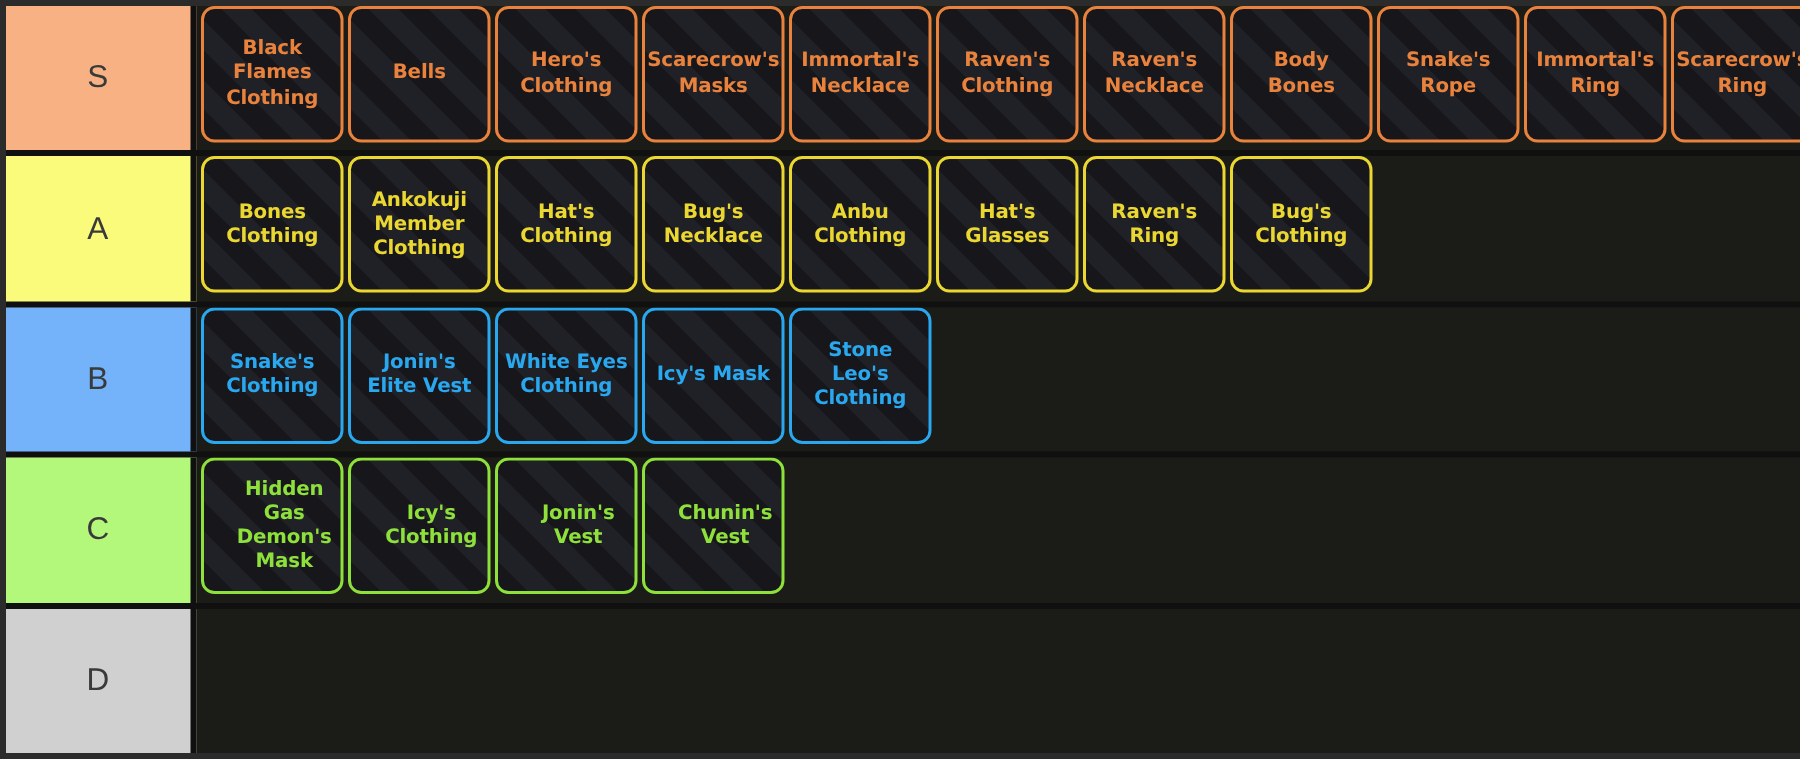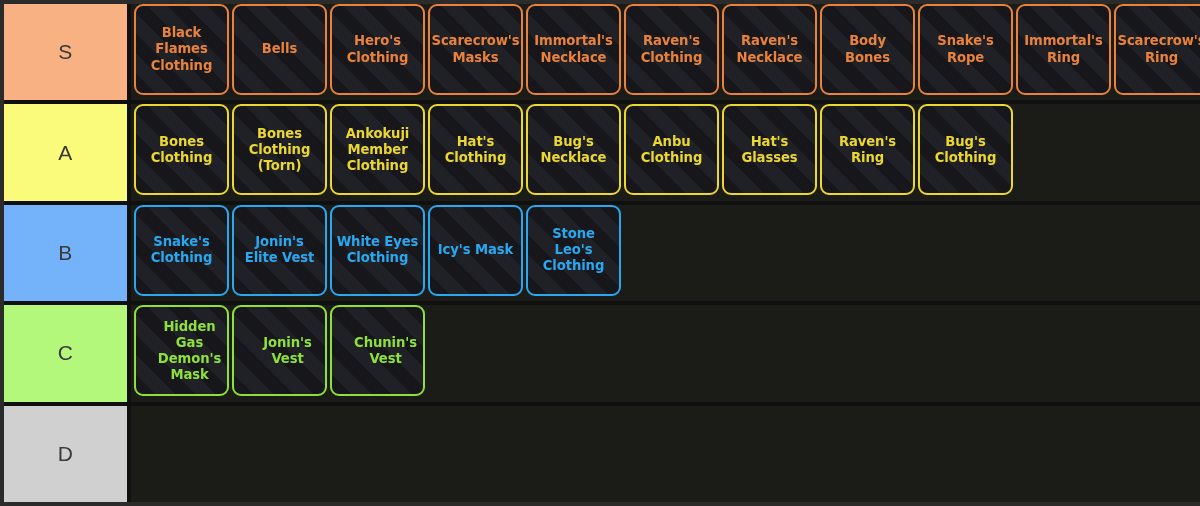--- a/index.html
+++ b/index.html
@@ -153,23 +153,20 @@
         </div>
       </div>
     </div>
     <div class="tier-row tier-a">
       <div class="tier-label">A</div>
       <div class="tier-items">
         <div class="card">
           <span>Bones Clothing</span>
         </div>
         <div class="card">
-          <span>Bones Clothing (Torn)</span>
-        </div>
-        <div class="card">
           <span>Ankokuji Member Clothing</span>
         </div>
         <div class="card">
           <span>Hat's Clothing</span>
         </div>
         <div class="card">
           <span>Bug's Necklace</span>
         </div>
         <div class="card">
           <span>Anbu Clothing</span>
@@ -205,20 +202,23 @@
         </div>
       </div>
     </div>
     <div class="tier-row tier-c">
       <div class="tier-label">C</div>
       <div class="tier-items">
         <div class="card">
           <span>Hidden Gas Demon's Mask</span>
         </div>
         <div class="card">
+          <span>Icy's Clothing</span>
+        </div>
+        <div class="card">
           <span>Jonin's Vest</span>
         </div>
         <div class="card">
           <span>Chunin's Vest</span>
         </div>
       </div>
     </div>
     <div class="tier-row tier-d">
       <div class="tier-label">D</div>
     </div>

